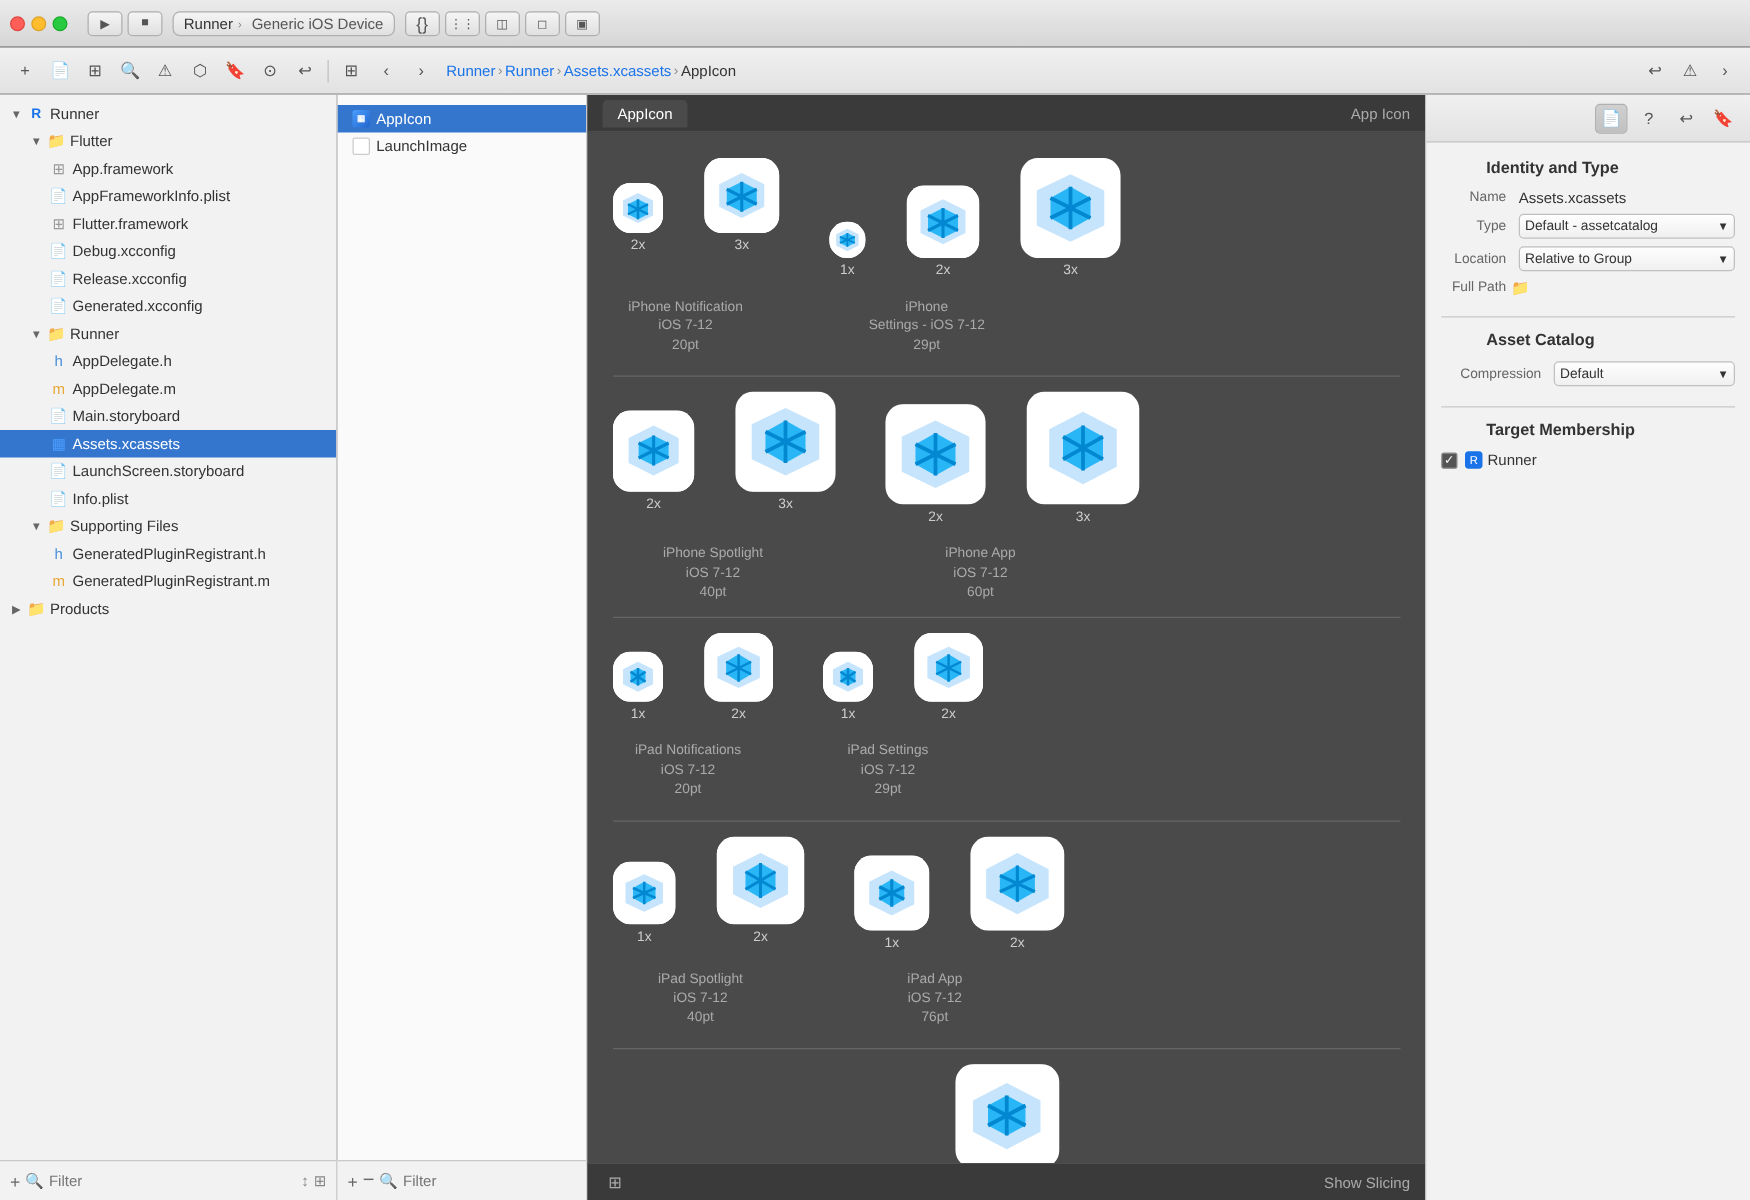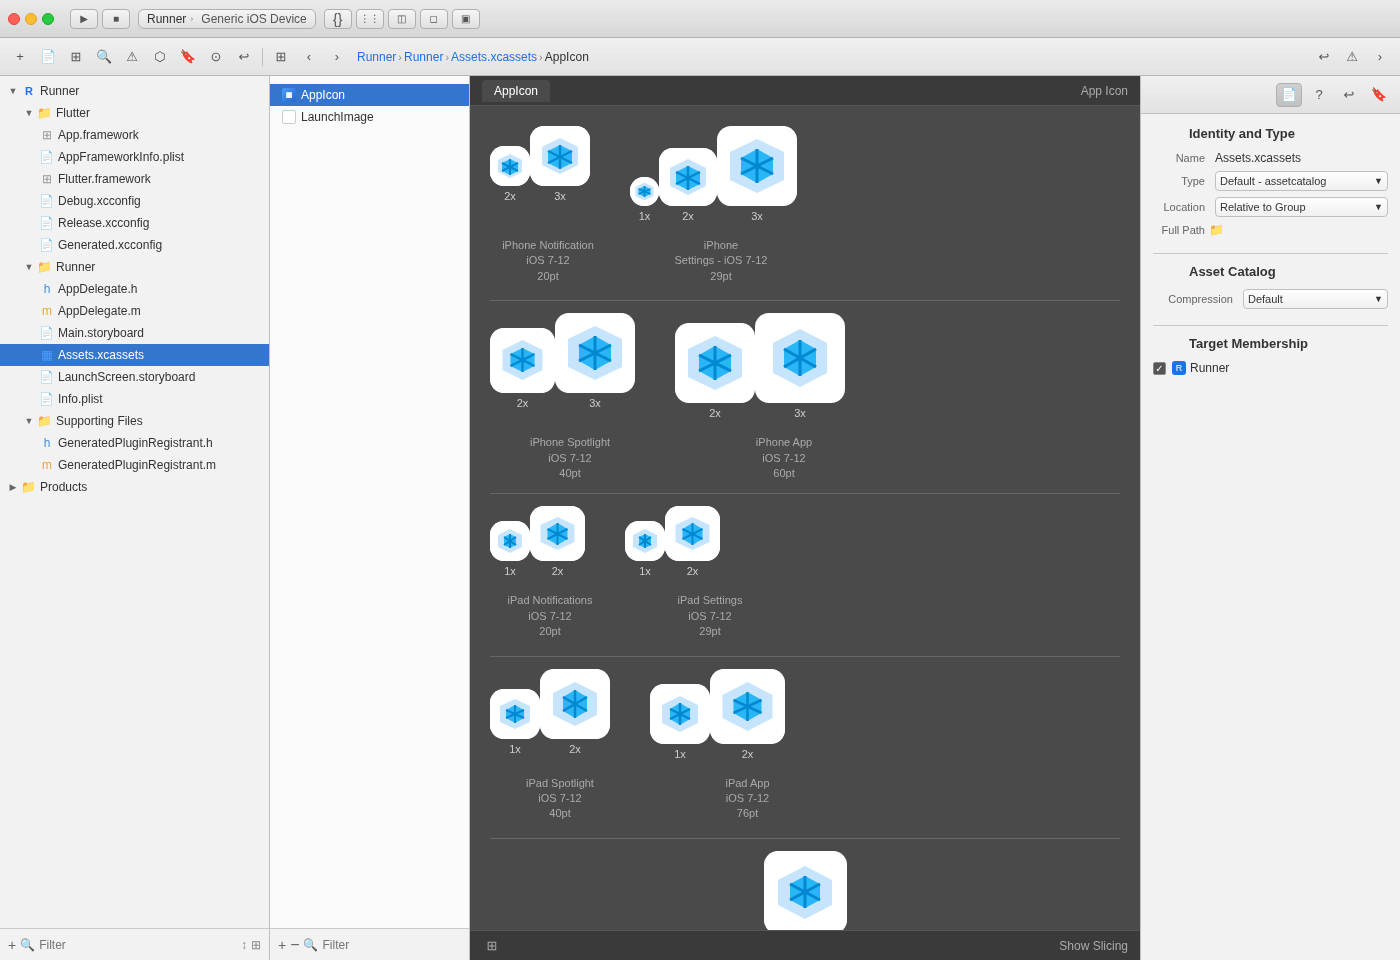--- a/index.html
+++ b/index.html
@@ -303,21 +303,21 @@
 
     .icon-grid-container {
       flex: 1;
       overflow-y: auto;
       background: #4a4a4a;
       padding: 20px;
     }
 
     .icon-row {
       display: flex;
-      gap: 0;
+      gap: 33px;
       align-items: flex-end;
       margin-bottom: 8px;
     }
 
     .icon-cell {
       display: flex;
       flex-direction: column;
       align-items: center;
       gap: 4px;
     }
@@ -823,21 +823,21 @@
                       <line x1="46" y1="22" x2="14" y2="38" stroke="#0288d1" stroke-width="3"></line>
                     </g>
                   </svg>
               </div>
               <span class="icon-scale">3x</span>
             </div>
           </div>
         </div>
       </div>
 
-      <div style="display:flex;gap:20px;align-items:center;margin-bottom:16px">
+      <div style="display:flex;gap:40px;align-items:center;margin-bottom:16px">
         <div style="width:116px">
           <div class="section-label">iPhone Notification<br>iOS 7-12<br>20pt</div>
         </div>
         <div style="width:190px">
           <div class="section-label">iPhone<br>Settings - iOS 7-12<br>29pt</div>
         </div>
       </div>
 
       <hr class="section-divider">
 

